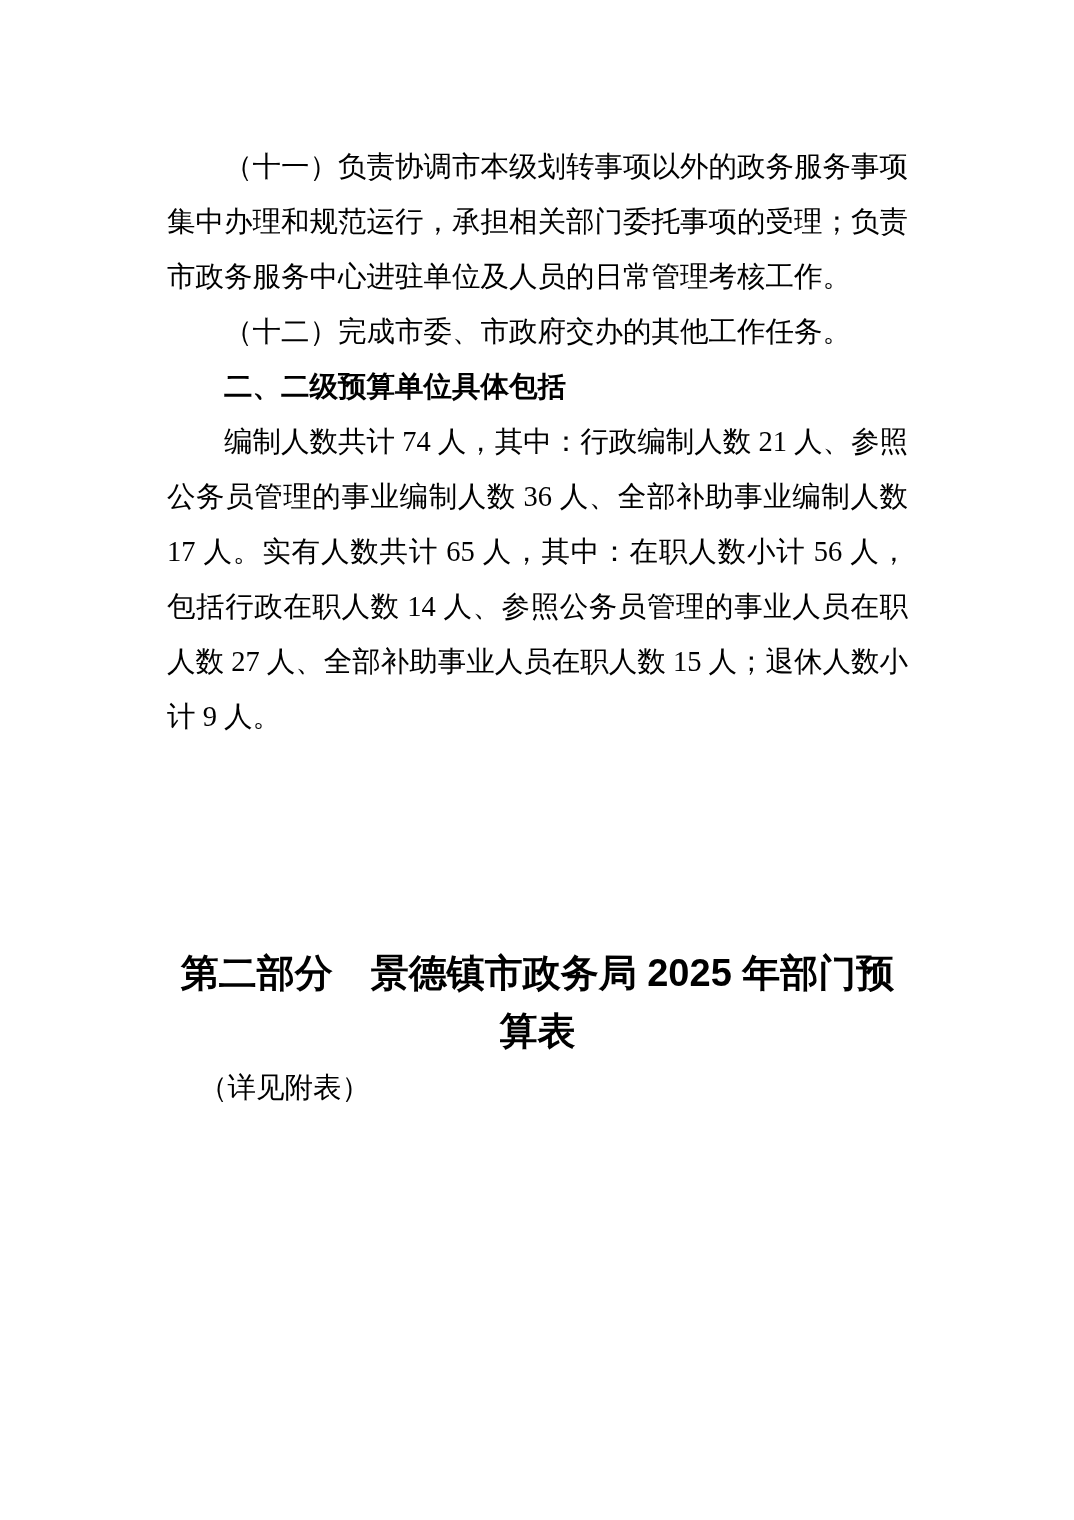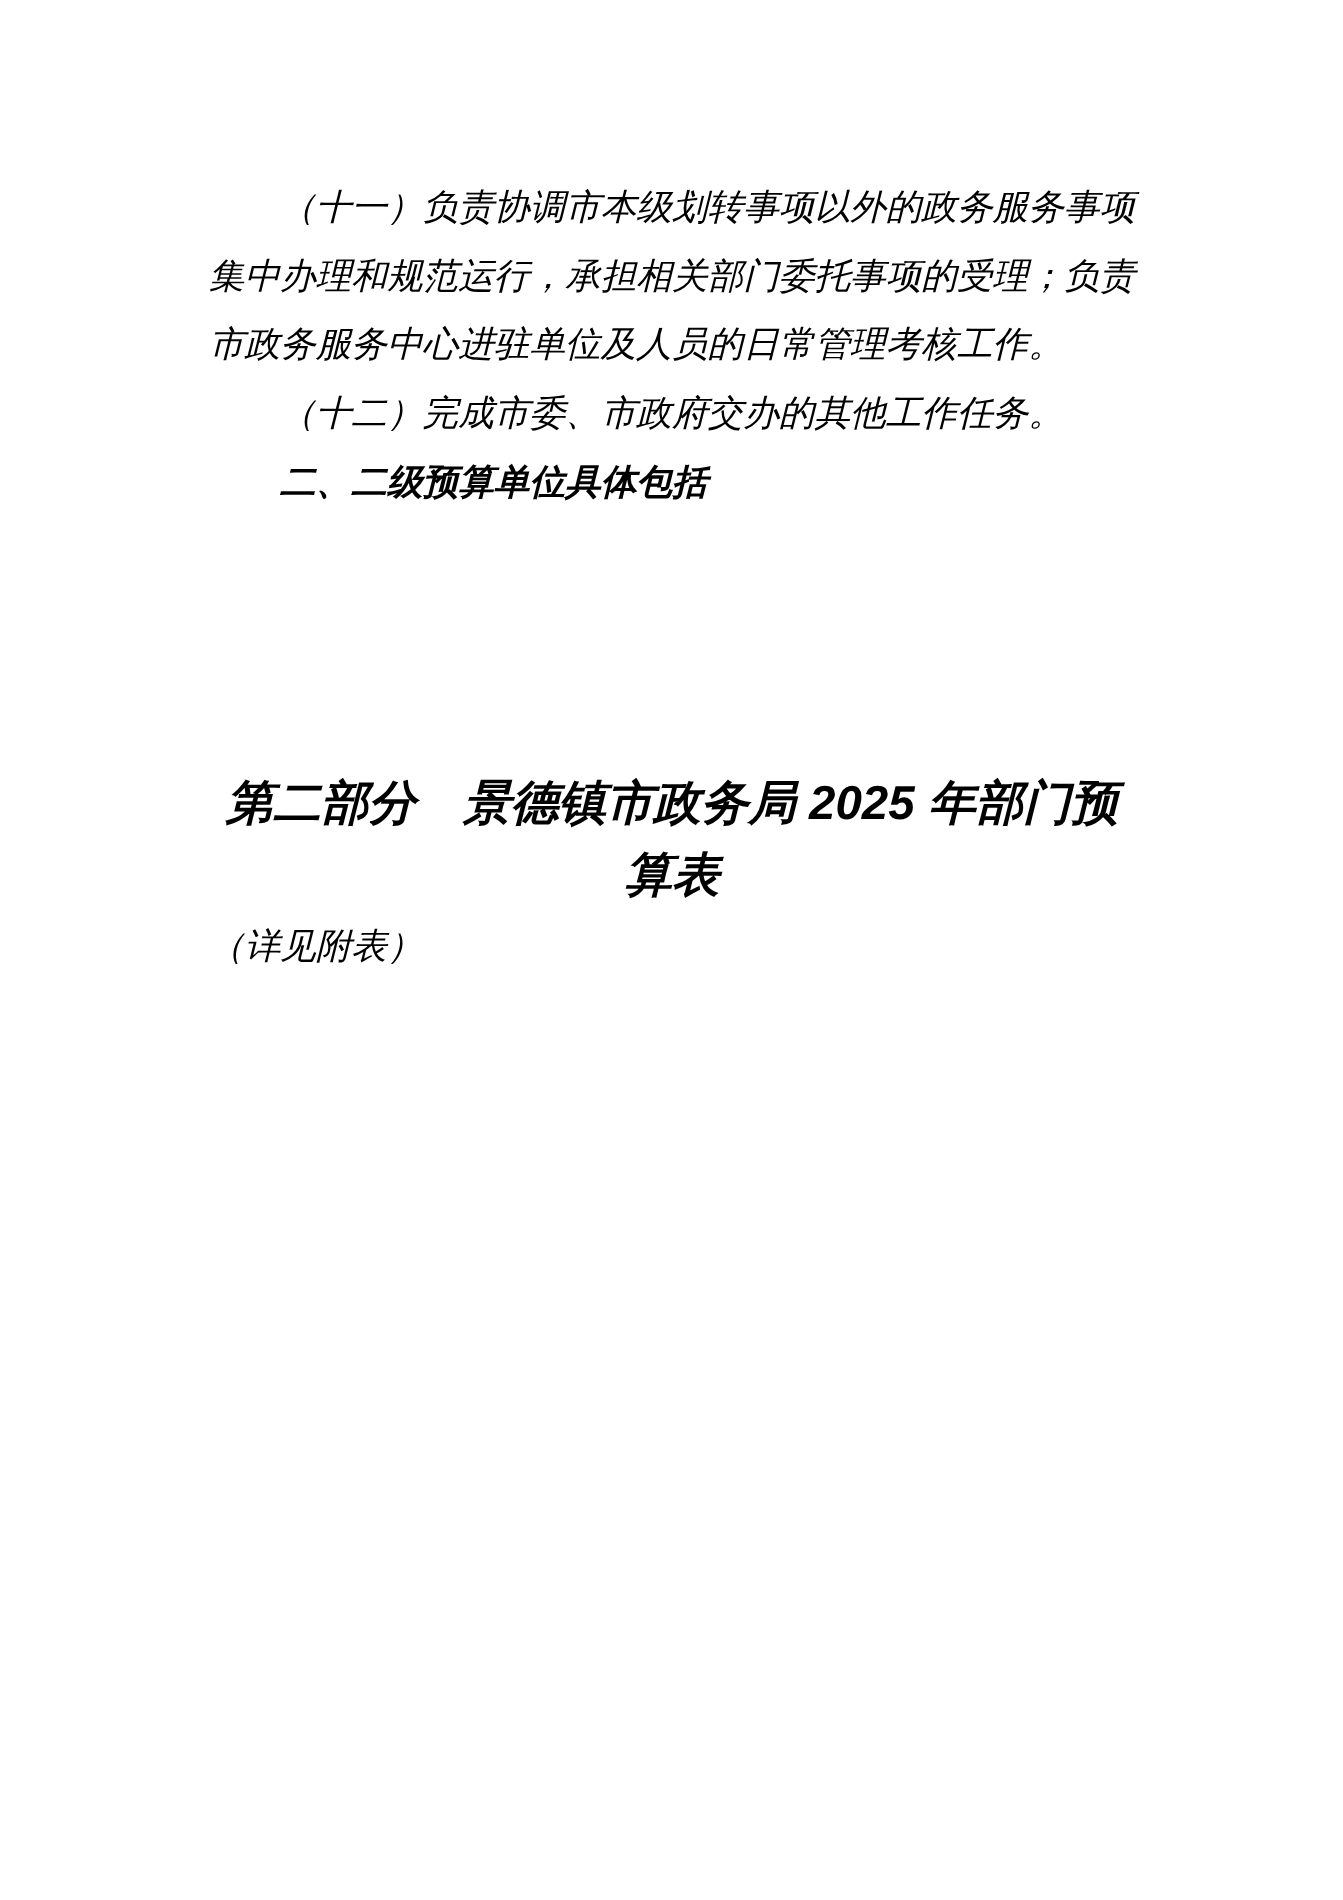--- a/index.html
+++ b/index.html
@@ -1,15 +1,15 @@
 <!DOCTYPE html>
 <html><head>
 <meta charset="utf-8">
 <style>
-  * { margin: 0; padding: 0; box-sizing: border-box; font-style: italic; }
+  * { margin: 0; padding: 0; box-sizing: border-box; }
   html, body { background: #ffffff; }
   .page {
     position: relative;
     width: 1074px;
     height: 1520px;
     background: #ffffff;
     overflow: hidden;
     color: #000000;
   }
   .content {
@@ -42,35 +42,37 @@
     font-family: "Liberation Sans", "DejaVu Sans", sans-serif;
     font-weight: 700;
     font-size: 38px;
     line-height: 58px;
     text-align: center;
     text-indent: 0;
   }
   p.note {
     text-indent: 0;
     text-align: left;
+    margin-left: 32px;
   }
 </style>
 </head>
 <body>
 
 <div class="page">
   <div class="content">
 
     <p class="body">（十一）负责协调市本级划转事项以外的政务服务事项集中办理和规范运行，承担相关部门委托事项的受理；负责市政务服务中心进驻单位及人员的日常管理考核工作。</p>
 
     <p class="body">（十二）完成市委、市政府交办的其他工作任务。</p>
 
     <h2 class="sub-heading">二、二级预算单位具体包括</h2>
 
 
+    <p class="body">编制人数共计 74 人，其中：行政编制人数 21 人、参照公务员管理的事业编制人数 36 人、全部补助事业编制人数 17 人。实有人数共计 65 人，其中：在职人数小计 56 人，包括行政在职人数 14 人、参照公务员管理的事业人员在职人数 27 人、全部补助事业人员在职人数 15 人；退休人数小计 9 人。</p>
 
     <div class="spacer"></div>
 
     <h1 class="part-title">第二部分　景德镇市政务局 2025 年部门预算表</h1>
 
     <p class="note">（详见附表）</p>
 
   </div>
 </div>
 

